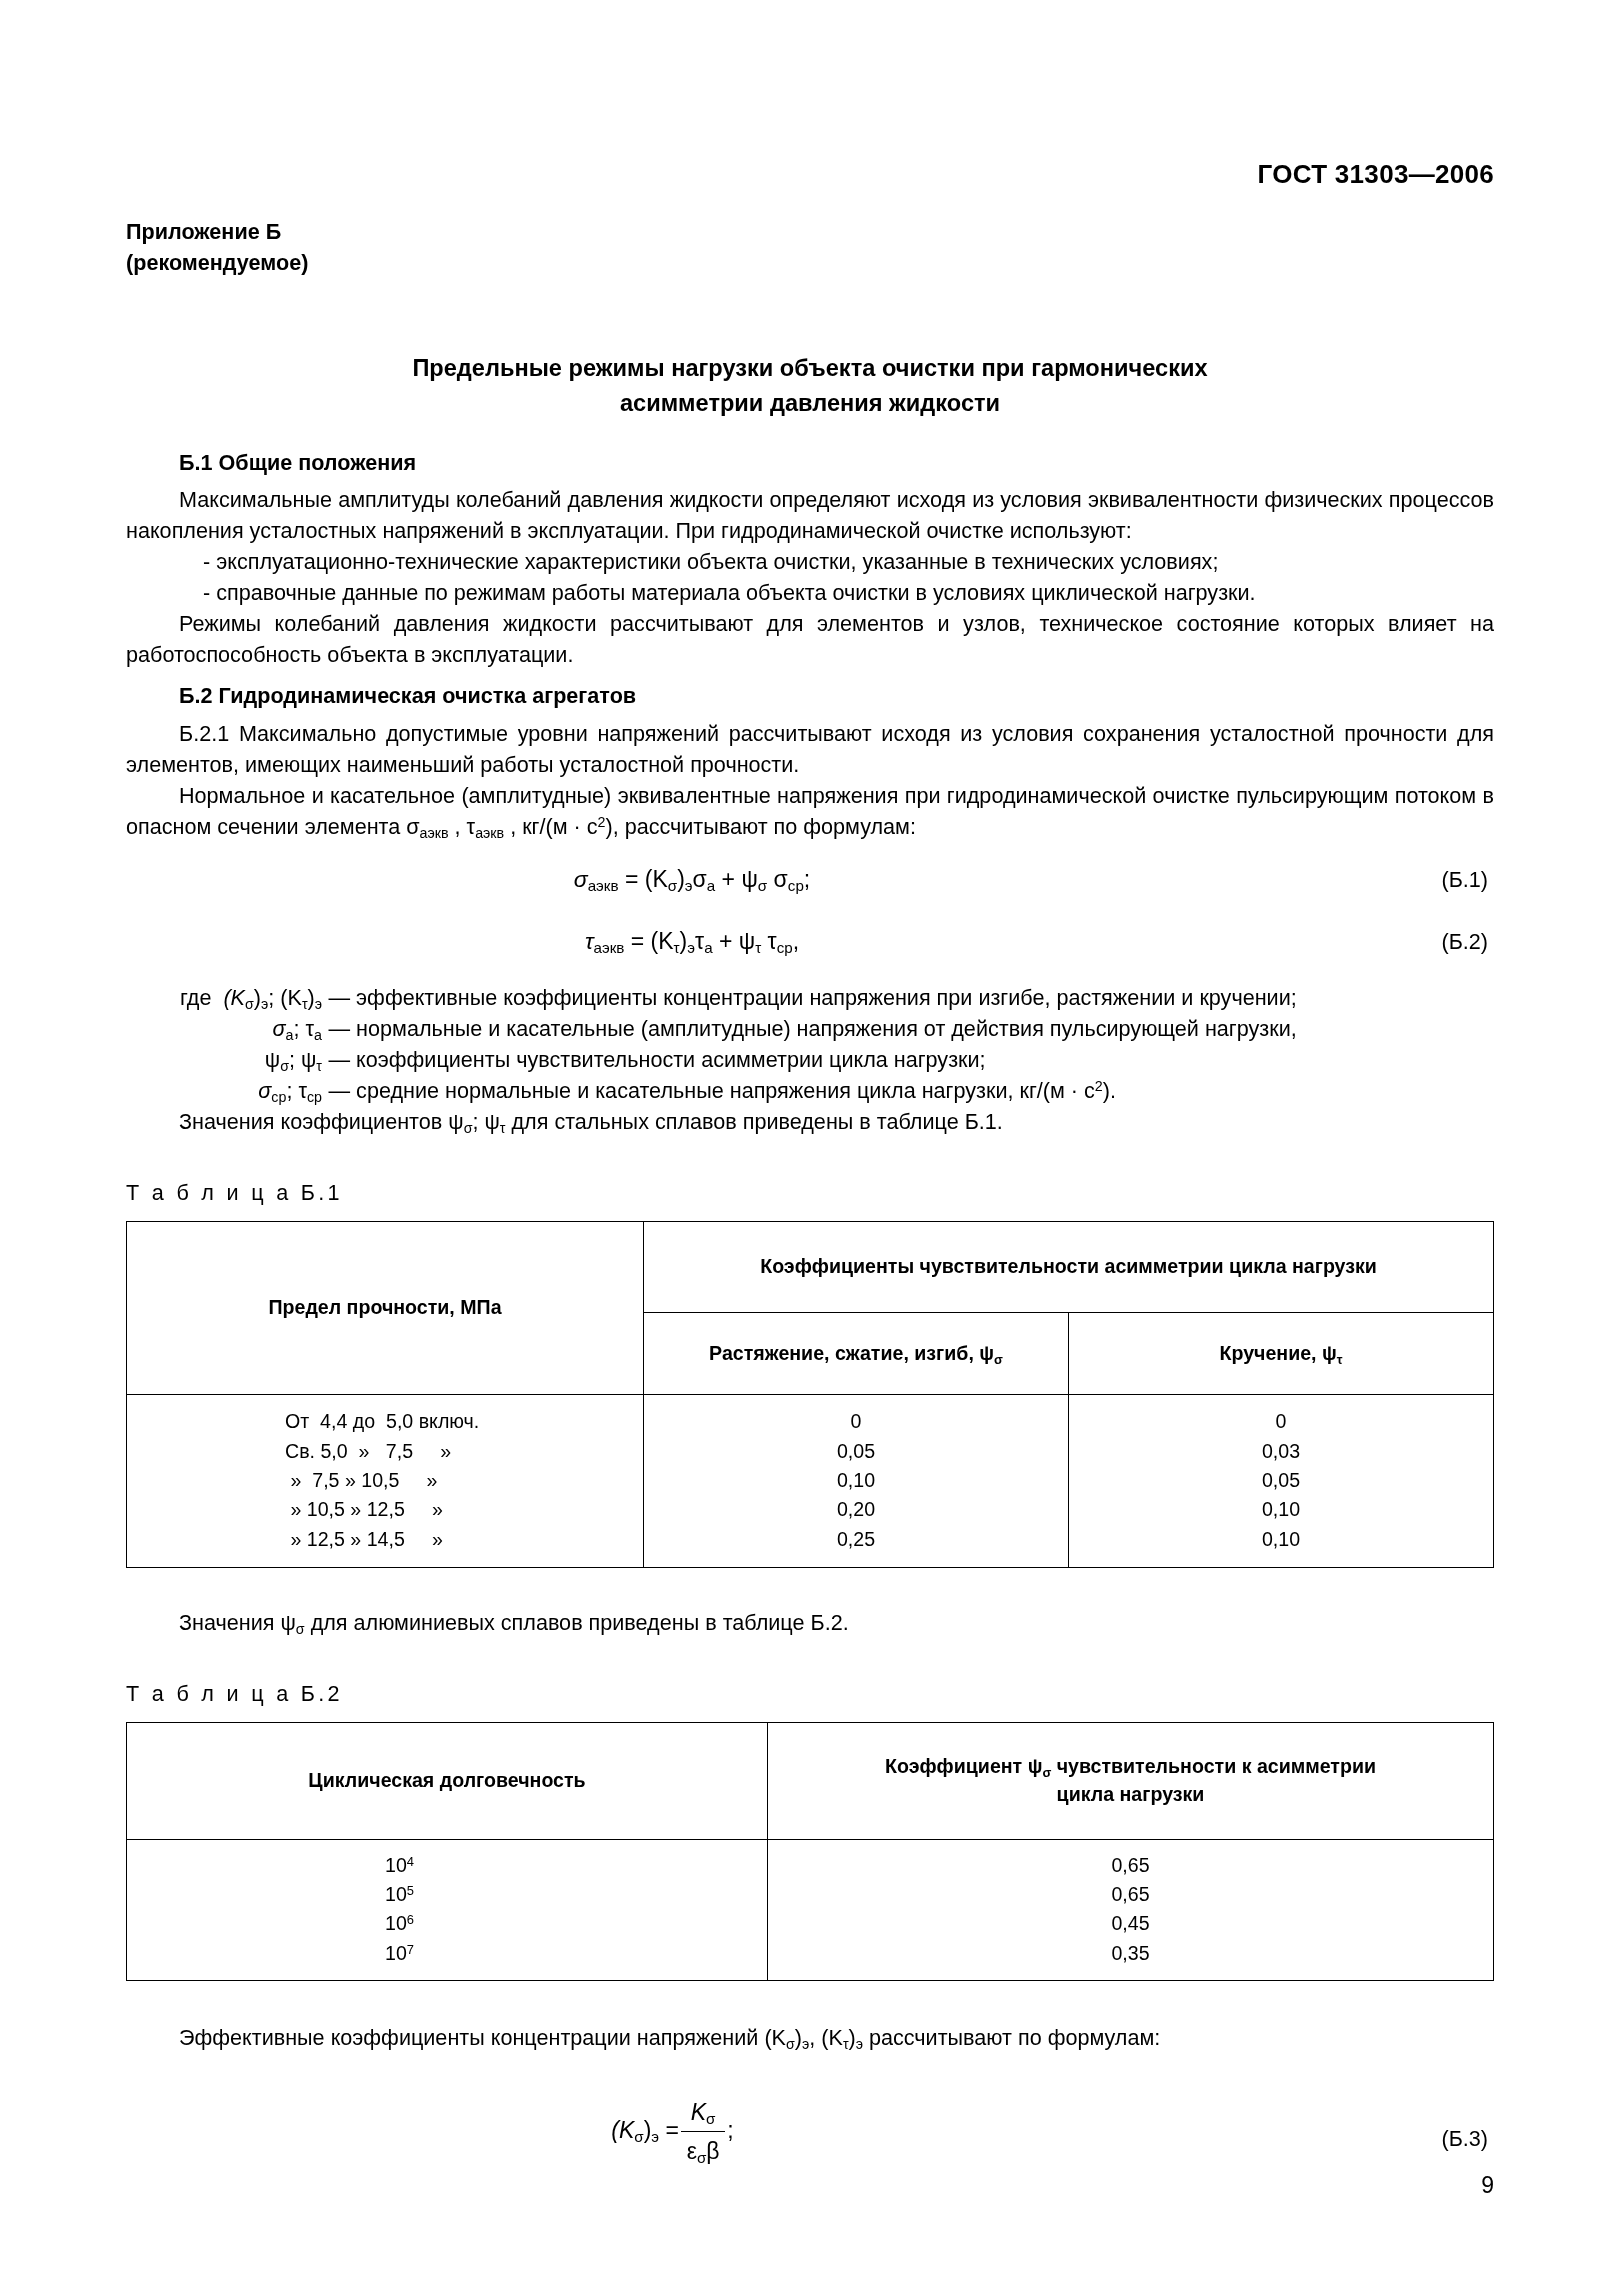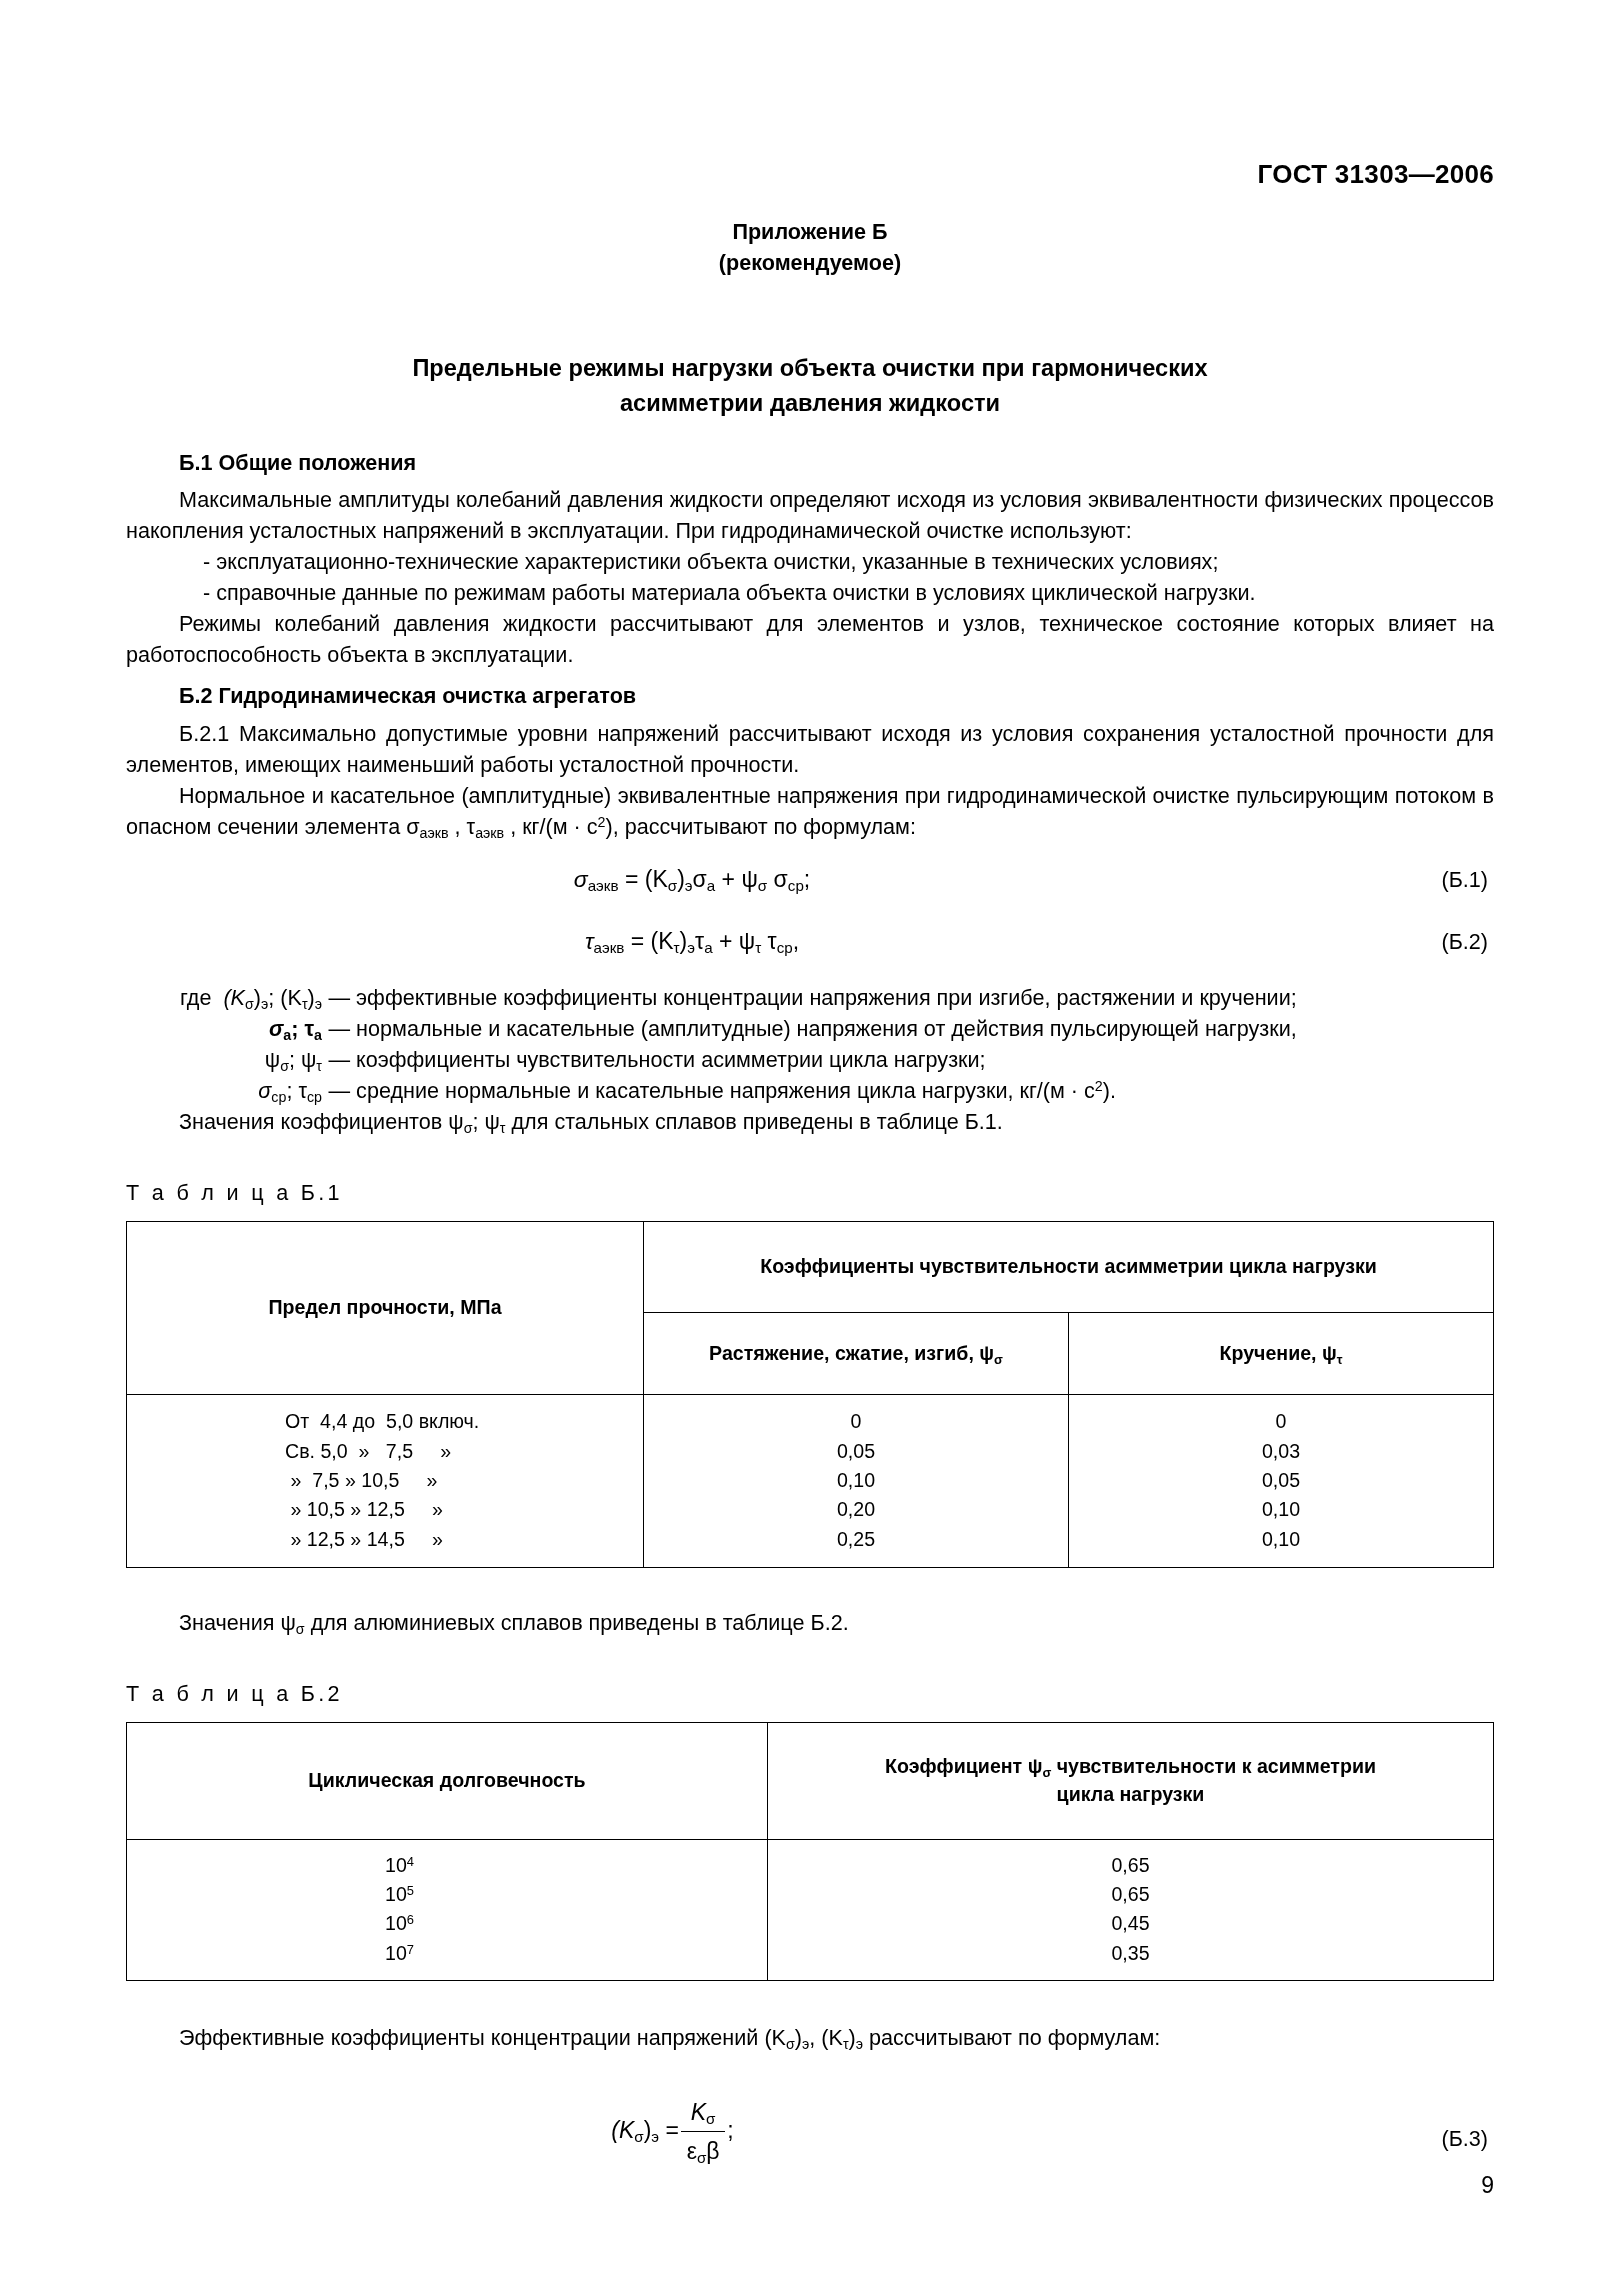--- a/index.html
+++ b/index.html
@@ -32,21 +32,21 @@
   .col {
     position:absolute;
     left:126px;
     top:216px;
     width:1368px;
   }
   .annex-line {
     font-size:21.6px;
     font-weight:bold;
     line-height:31px;
-    text-align:center;
+    text-align:left;
   }
   .annex-block { margin-bottom:0; }
   .doc-title {
     margin-top:73px;
     text-align:center;
     font-size:23.6px;
     font-weight:bold;
     line-height:35px;
   }
   h3.sec {
@@ -214,21 +214,21 @@
     </div>
 
     <div class="where">
 
       <div class="wrow">
         <div class="wlabel" style="flex-basis:196px;"><span>где</span>&nbsp;&nbsp;<span class="it">(K</span><sub>σ</sub><span>)</span><sub>э</sub><span>; (K</span><sub>τ</sub><span>)</span><sub>э</sub></div>
         <div class="wtext">— эффективные коэффициенты концентрации напряжения при изгибе, растяжении и кручении;</div>
       </div>
 
       <div class="wrow">
-        <div class="wlabel" style="flex-basis:196px;font-weight:bold;"><span class="it">σ</span><sub>a</sub><span>; τ</span><sub>a</sub></div>
+        <div class="wlabel" style="flex-basis:196px;"><span class="it">σ</span><sub>a</sub><span>; τ</span><sub>a</sub></div>
         <div class="wtext">— нормальные и касательные (амплитудные) напряжения от действия пульсирующей нагрузки,</div>
       </div>
 
       <div class="wrow">
         <div class="wlabel" style="flex-basis:196px;"><span>ψ</span><sub>σ</sub><span>; ψ</span><sub>τ</sub></div>
         <div class="wtext" style="text-align:left;">— коэффициенты чувствительности асимметрии цикла нагрузки;</div>
       </div>
 
       <div class="wrow">
         <div class="wlabel" style="flex-basis:196px;"><span class="it">σ</span><sub>ср</sub><span>; τ</span><sub>ср</sub></div>

